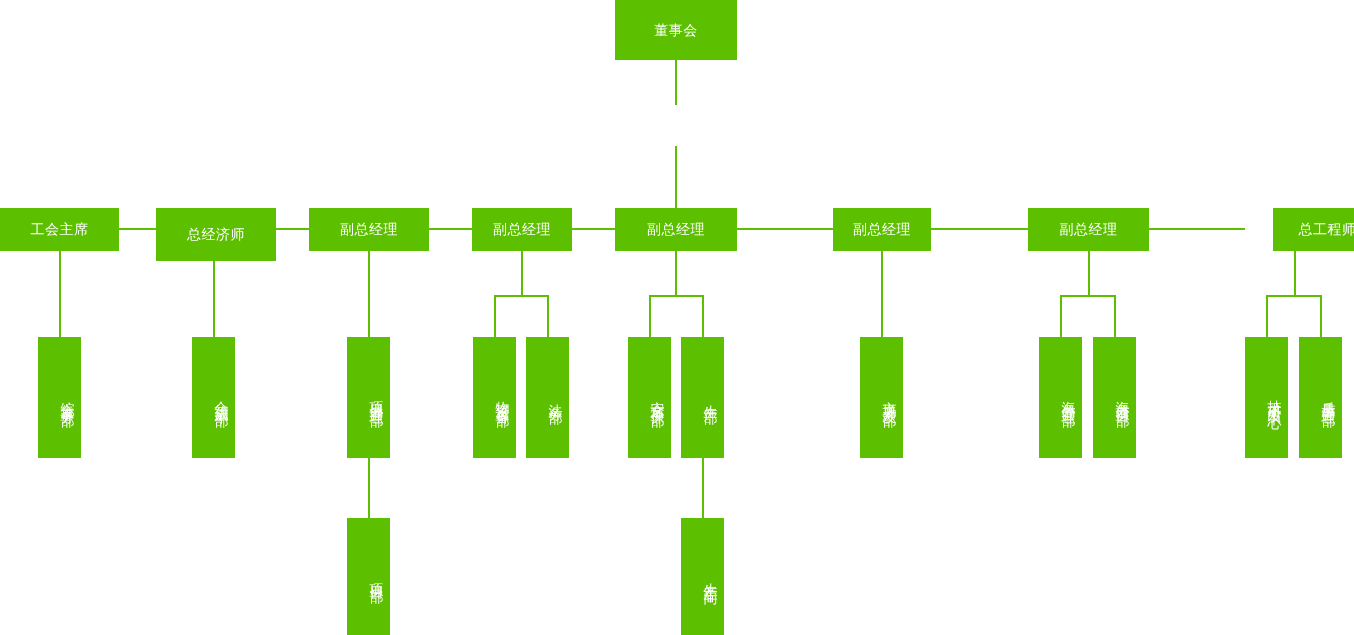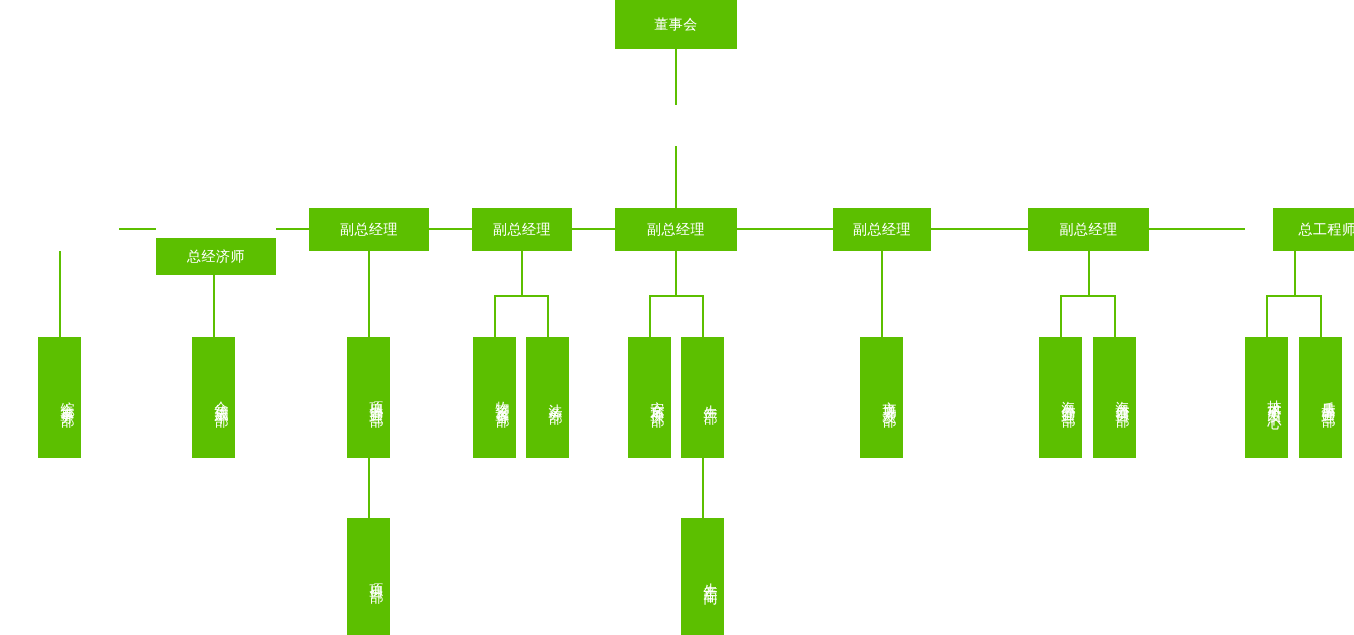--- a/index.html
+++ b/index.html
@@ -94,26 +94,29 @@
   <div class="connector v" style="left:1088px; top:251px; height:45px;"></div>
   <div class="connector h" style="left:1060px; top:295px; width:56px;"></div>
   <div class="connector v" style="left:1060px; top:295px; height:42px;"></div>
   <div class="connector v" style="left:1114px; top:295px; height:42px;"></div>
 
   <div class="connector v" style="left:1294px; top:251px; height:45px;"></div>
   <div class="connector h" style="left:1266px; top:295px; width:56px;"></div>
   <div class="connector v" style="left:1266px; top:295px; height:42px;"></div>
   <div class="connector v" style="left:1320px; top:295px; height:42px;"></div>
 
-  <div class="node horiz" style="left:615px; top:0px; width:122px; height:49px;text-align:center;">
+  <div class="node horiz" style="left:615px; top:0px; width:122px; height:60px;text-align:center;">
     <span class="lbl">董事会</span>
   </div>
 
 
-  <div class="node horiz" style="left:156px; top:208px; width:120px; height:37px;margin-top:30px;">
+  <div class="node horiz" style="left:0px; top:208px; width:119px; height:43px;">
+    <span class="lbl">工会主席</span>
+  </div>
+  <div class="node horiz" style="left:156px; top:208px; width:120px; height:53px;">
     <span class="lbl">总经济师</span>
   </div>
   <div class="node horiz" style="left:309px; top:208px; width:120px; height:43px;">
     <span class="lbl">副总经理</span>
   </div>
   <div class="node horiz" style="left:472px; top:208px; width:100px; height:43px;">
     <span class="lbl">副总经理</span>
   </div>
   <div class="node horiz" style="left:615px; top:208px; width:122px; height:43px;">
     <span class="lbl">副总经理</span>

